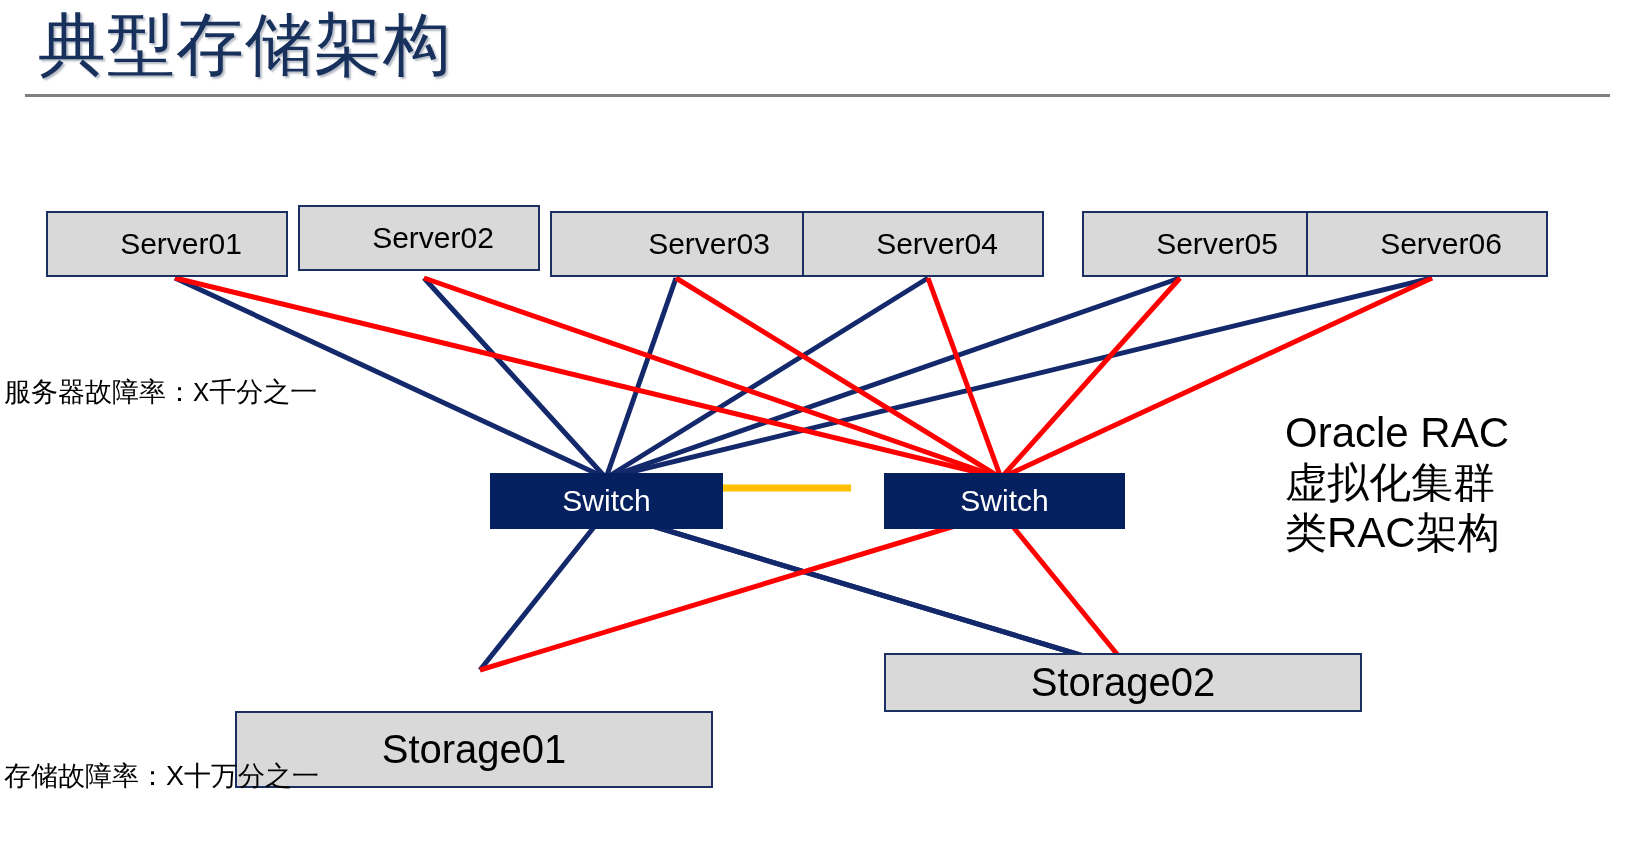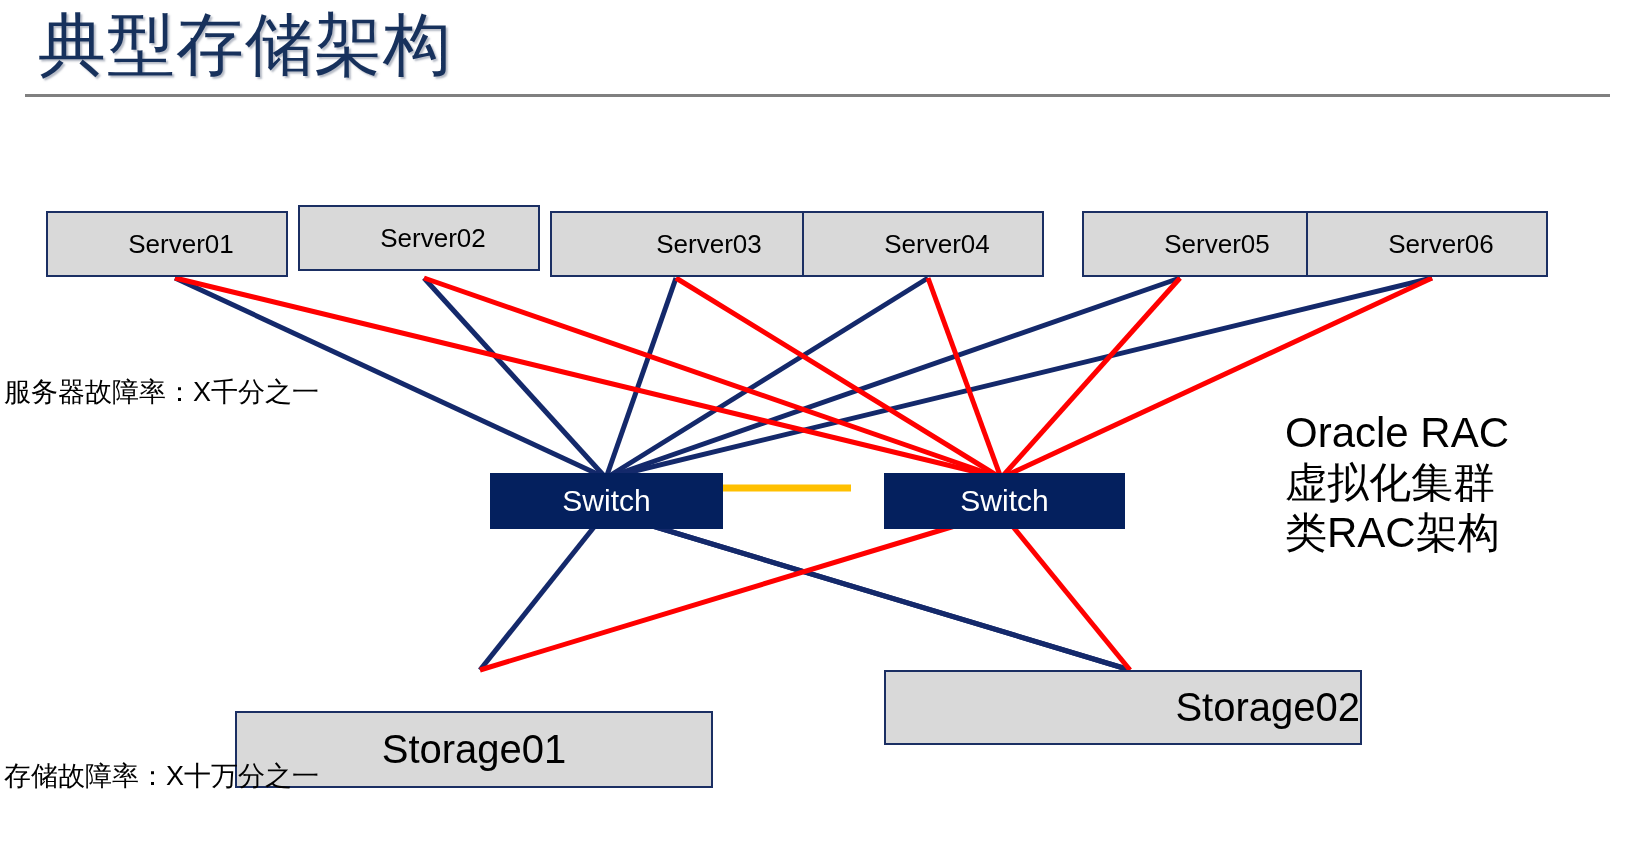--- a/index.html
+++ b/index.html
@@ -57,21 +57,21 @@
     display: flex;
     align-items: center;
     justify-content: center;
   }
   .node.server, .node.storage {
     background: #d9d9d9;
     border: 2px solid #1b2f63;
     color: #000000;
   }
   .node.server {
-    font-size: 26px;
+    font-size: 30px;
     padding-left: 28px;
   }
   .node.storage {
     font-size: 40px;
   }
   .node.switch {
     background: #04205e;
     border: none;
     color: #ffffff;
     font-size: 30px;
@@ -152,25 +152,25 @@
   <div class="node switch" style="left:490px; top:473px; width:233px; height:56px;">
     <span>Switch</span>
   </div>
   <div class="node switch" style="left:884px; top:473px; width:241px; height:56px;">
     <span>Switch</span>
   </div>
 
   <div class="node storage" style="left:235px; top:670px; width:478px; height:77px;margin-top:41px;">
     <span>Storage01</span>
   </div>
-  <div class="node storage" style="left:884px; top:670px; width:478px; height:75px;justify-content:flex-end;">
+  <div class="node storage" style="left:884px; top:653px; width:478px; height:59px;">
     <span>Storage02</span>
   </div>
 
-  <div class="annotation" style="left:4px; top:374px;">服务器故障率：X千分之一</div>
+  <div class="annotation" style="left:4px; top:374px;font-family:Liberation Mono, monospace;">服务器故障率：X千分之一</div>
   <div class="annotation" style="left:4px; top:758px;">存储故障率：X十万分之一</div>
 
   <div id="right-note">
     <div>Oracle RAC</div>
     <div>虚拟化集群</div>
     <div>类RAC架构</div>
   </div>
 
 </div>
 

